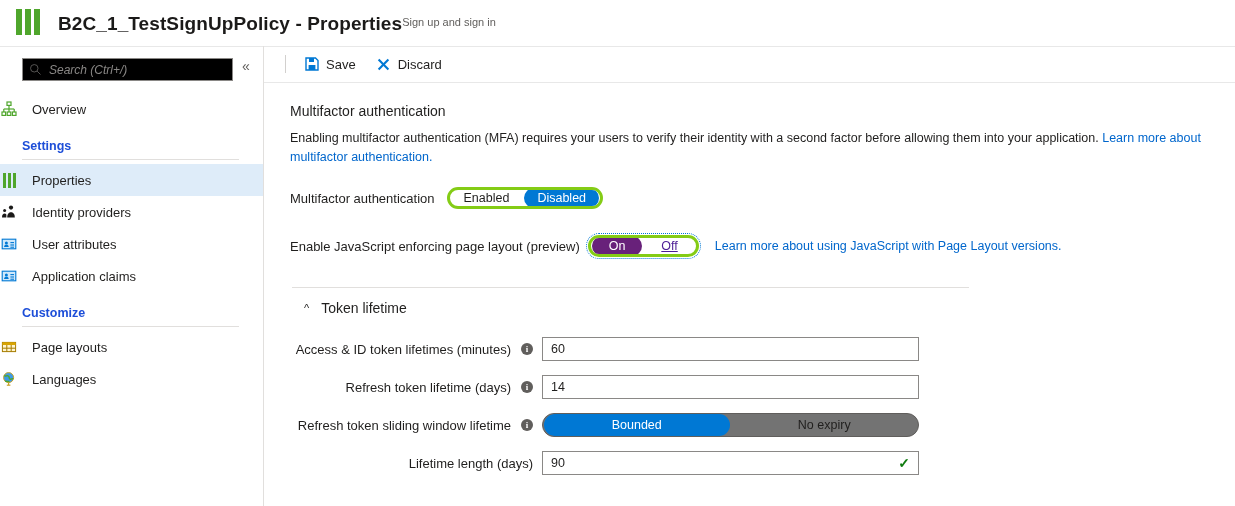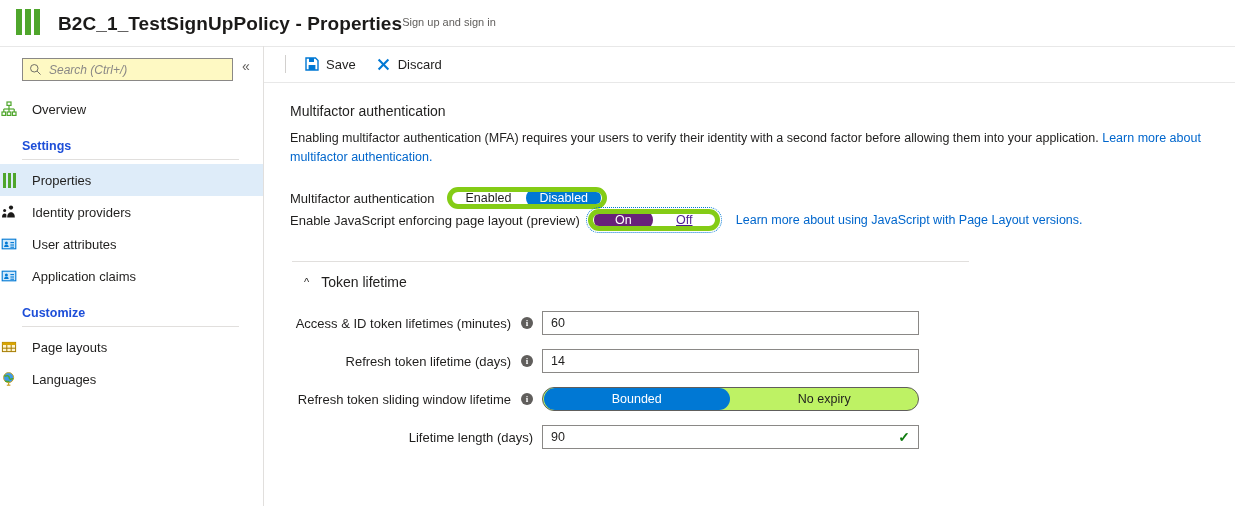--- a/index.html
+++ b/index.html
@@ -56,21 +56,21 @@
     flex: 0 0 264px;
   }
   .search-row {
     display: flex; align-items: center;
     padding: 0 8px 0 22px;
   }
   .search-box {
     flex: 1 1 auto;
     height: 23px;
     border: 1px solid #8a8886;
-    background: #fef9c3;
+    background: #000000;
     display: flex; align-items: center;
     padding: 0 6px;
     box-sizing: border-box;
   }
   .search-icon { width: 13px; height: 13px; margin-right: 7px; flex: 0 0 auto; }
   .search-text {
     font-size: 12px; font-style: italic; color: #8a8886;
     font-family: "Liberation Sans", sans-serif;
   }
   .collapse-btn {
@@ -125,46 +125,46 @@
 
   .sec-title { font-size: 14px; color: #201f1e; margin-bottom: 10px; }
   .sec-desc {
     font-size: 12.5px; color: #201f1e; line-height: 19px;
     max-width: 922px;
   }
   .lnk { color: #0066cc; text-decoration: none; cursor: pointer; }
 
   .row { display: flex; align-items: center; }
   .mfa-row { margin-top: 20px; }
-  .js-row  { }
+  .js-row  { margin-top: 26px; }
 
   .row-label { font-size: 13px; color: #201f1e; }
 
   
   .pill {
     display: inline-flex; align-items: center;
-    border: 5px solid #84cc16; border-radius: 13px;
+    border: 3px solid #84cc16; border-radius: 13px;
     background: #fff; height: 22px; box-sizing: border-box;
     overflow: hidden; padding: 0;
   }
   .pill .opt {
     font-size: 12.5px; height: 20px; line-height: 20px;
     padding: 0 14px; border-radius: 11px; margin: 0 1px;
     color: #201f1e; cursor: pointer; white-space: nowrap;
     display: inline-block; text-align: center;
   }
   .pill .opt.sel-blue { background: #0078d4; color: #fff; }
   .pill .opt.sel-purple { background: #68217a; color: #fff; }
   .pill.focus { outline: 1px dotted #0078d4; outline-offset: 1px; }
   .opt.purple-text { color: #4c1d95; text-decoration: underline; }
 
   .mfa-pill { margin-left: 12px; }
   .mfa-pill .opt { padding: 0 13px; }
 
-  .js-pill { margin-left: 8px; width: 132px; }
+  .js-pill { margin-left: 8px; width: 111px; }
   .js-pill .opt { flex: 1 1 0; padding: 0; }
 
   .js-link { margin-left: 16px; font-size: 12.5px; }
 
   
   .divider {
     height: 1px; background: #e1dfdd; width: 677px; margin: 30px 0 0 2px;
   }
   .sec-head {
     display: flex; align-items: center; gap: 12px;
@@ -191,21 +191,21 @@
   .txtbox {
     width: 377px; height: 24px; box-sizing: border-box;
     border: 1px solid #8a8886; background: #fff;
     display: flex; align-items: center; padding: 0 8px;
     font-size: 12.5px; color: #201f1e;
     justify-content: space-between;
   }
   .check { color: #107c10; font-size: 14px; font-weight: 700; }
   .sw-pill {
     width: 377px; height: 24px; box-sizing: border-box;
-    border: 1px solid #605e5c; border-radius: 12px; background: #bef264;
+    border: 1px solid #605e5c; border-radius: 12px; background: #737373;
     display: flex; align-items: center; overflow: hidden;
   }
   .sw-pill .opt {
     flex: 1 1 0; text-align: center; height: 22px; line-height: 22px;
     font-size: 12.5px; border-radius: 11px; margin: 0 1px; cursor: pointer;
   }
   .sw-pill .opt.sel-blue { background: #0078d4; color: #fff; }
 </style>
 </head>
 <body>

